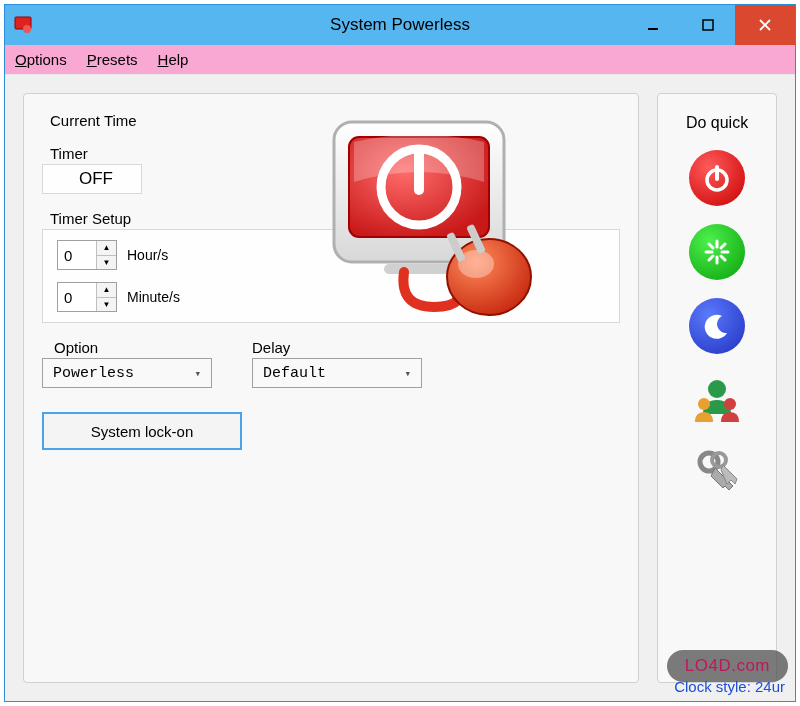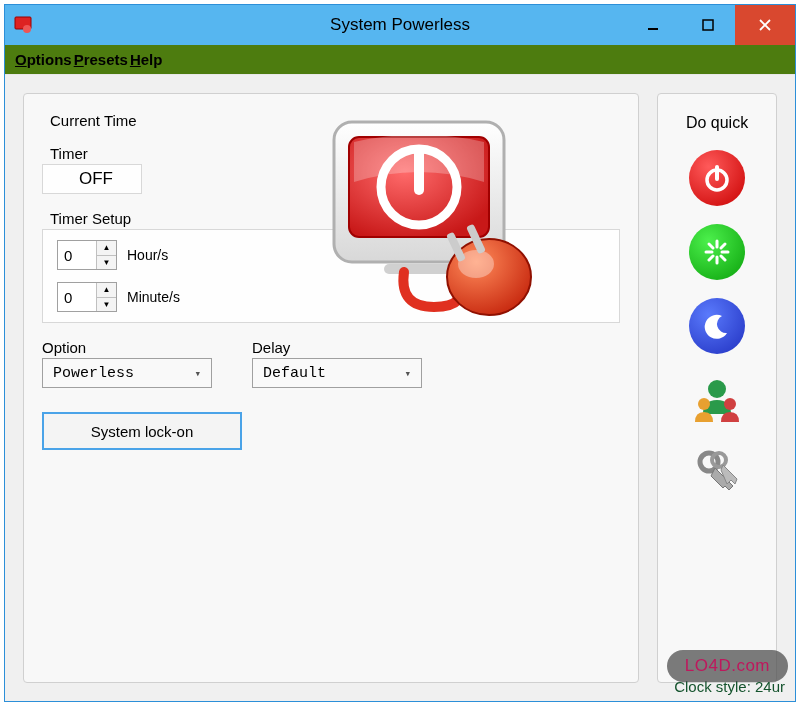--- a/index.html
+++ b/index.html
@@ -56,27 +56,26 @@
   font-size: 18px;
   cursor: pointer;
 }
 .win-btn.close {
   background: #d9482f;
   color: #fff;
   width: 60px;
 }
 .menubar {
   height: 30px;
-  background: #4d7c0f;
+  background: #f9a8d4;
   display: flex;
   align-items: center;
   padding-left: 10px;
-  gap: 2px;
+  gap: 20px;
   border-bottom: 1px solid #e8e8e8;
-  font-weight: bold;
 }
 .menubar span { cursor: default; font-size: 15px; }
 .menubar u { text-decoration: underline; }
 .client {
   flex: 1;
   background: #f0f0f0;
   padding: 18px;
   display: flex;
   gap: 18px;
   position: relative;
@@ -213,21 +212,21 @@
 }
 .q-power { background: radial-gradient(circle at 35% 30%, #ff5a5a, #c80000); }
 .q-restart { background: radial-gradient(circle at 35% 30%, #4cf04c, #0aa00a); }
 .q-sleep { background: radial-gradient(circle at 35% 30%, #5a7afc, #2030c0); }
 .quick-icon-plain { width: 56px; height: 56px; cursor: pointer; display:flex; align-items:center; justify-content:center; }
 .clock-style {
   position: absolute;
   right: 10px;
   bottom: 6px;
   font-size: 15px;
-  color: #14532d;
+  color: #1d4ed8;
 }
 .watermark {
   position: absolute;
   right: 12px;
   bottom: 24px;
   background: rgba(80,80,80,0.75);
   color: #be185d;
   font-size: 17px;
   padding: 6px 18px;
   border-radius: 18px;
@@ -311,21 +310,21 @@
                 <div>▼</div>
               </div>
             </div>
             <span>Minute/s</span>
           </div>
         </div>
       </div>
 
       <div class="row2">
         <div class="col">
-          <div class="group-legend" style="margin-left:0">Option</div>
+          <div class="group-legend" style="margin-left:12px">Option</div>
           <div class="select">
             <span>Powerless</span>
             <span class="chev">▾</span>
           </div>
         </div>
         <div class="col">
           <div class="group-legend" style="margin-left:0">Delay</div>
           <div class="select">
             <span>Default</span>
             <span class="chev">▾</span>

